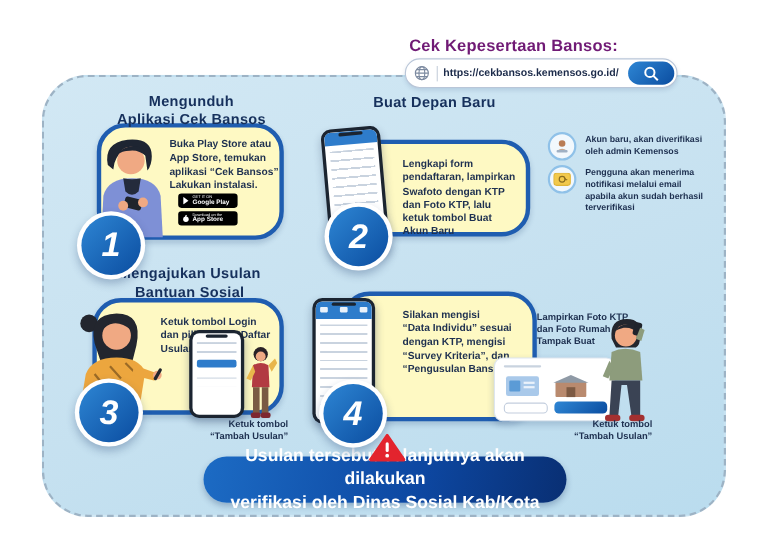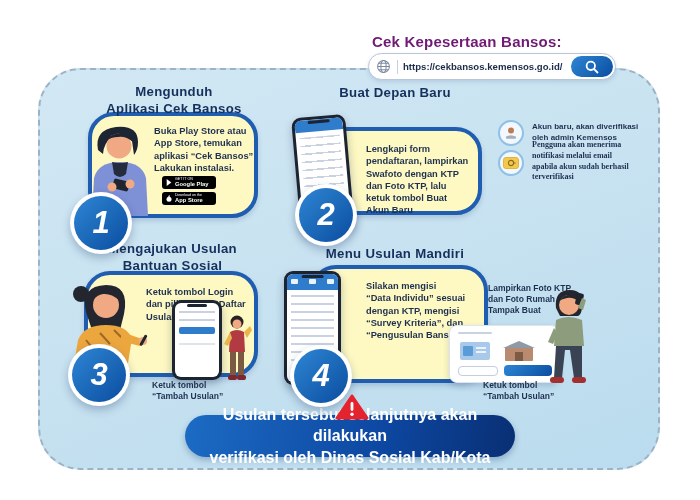--- a/index.html
+++ b/index.html
@@ -25,21 +25,21 @@
   .search-btn{position:absolute;right:2px;top:2px;bottom:2px;width:42px;border-radius:12px;
               background:linear-gradient(135deg,#2e86d4,#0b4da0);display:flex;align-items:center;
               justify-content:center;}
 
   
   .step-title{font-size:13.2px;font-weight:800;color:#16305c;text-align:center;
               line-height:1.25;letter-spacing:.3px;z-index:2;}
   .card{background:#fef9c3;border:4px solid #1f5db0;border-radius:26px;box-sizing:border-box;
         z-index:1;box-shadow:0 3px 5px rgba(30,60,110,.18);}
   .body-text{font-size:9.3px;font-weight:600;color:#1e3050;line-height:1.32;z-index:2;}
-  .caption{font-size:8.5px;font-weight:700;color:#1e3050;text-align:left;line-height:1.3;z-index:2;}
+  .caption{font-size:8.5px;font-weight:700;color:#1e3050;text-align:right;line-height:1.3;z-index:2;}
 
   
   .num{width:62px;height:62px;background:#fff;border-radius:50%;z-index:3;
        box-shadow:0 4px 8px rgba(30,60,110,.3);}
   .num-inner{position:absolute;inset:4px;border-radius:50%;
              background:linear-gradient(135deg,#2e86d4,#0b4da0);color:#fff;display:flex;
              align-items:center;justify-content:center;font-size:31px;font-weight:800;
              font-style:italic;}
 
   
@@ -186,21 +186,21 @@
   </div>
   <div class="abs note-text pre" style="left:532px;top:122px;width:150px;">Akun baru, akan diverifikasi
 oleh admin Kemensos</div>
   <div class="abs note-icon" style="left:498px;top:150px;">
     <svg width="16" height="12" viewBox="0 0 16 12">
       <rect x="0.5" y="0.5" width="15" height="11" rx="2.5" fill="#f2c94c" stroke="#dfb53a"></rect>
       <circle cx="8" cy="6" r="2.6" fill="none" stroke="#8a6d1f" stroke-width="1.1"></circle>
       <path d="M10.6 5 q1 2.2 2 1" stroke="#8a6d1f" stroke-width="1" fill="none"></path>
     </svg>
   </div>
-  <div class="abs note-text pre" style="left:532px;top:140px;width:155px;font-family:Liberation Serif, serif;">Pengguna akan menerima
+  <div class="abs note-text pre" style="left:532px;top:152px;width:155px;">Pengguna akan menerima
 notifikasi melalui email
 apabila akun sudah berhasil
 terverifikasi</div>
 
   <div class="abs step-title pre" style="left:80px;top:241px;width:185px;">Mengajukan Usulan
 Bantuan Sosial</div>
   <div class="abs card" style="left:84px;top:271px;width:174px;height:106px;">
     <div class="abs body-text pre" style="left:58px;top:11px;width:112px;">Ketuk tombol Login
 dan pilih menu “Daftar
 Usulan”</div>
@@ -234,21 +234,20 @@
     <rect x="16" y="38" width="6" height="24" fill="#7a5a43"></rect>
     <rect x="6" y="61" width="9" height="5" rx="2" fill="#7d2730"></rect>
     <rect x="15" y="61" width="9" height="5" rx="2" fill="#7d2730"></rect>
   </svg>
   <div class="abs num" style="left:68px;top:344px;">
     <div class="num-inner">3</div>
   </div>
   <div class="abs caption pre" style="left:152px;top:380px;width:110px;">Ketuk tombol
 “Tambah Usulan”</div>
 
-  <div class="abs step-title" style="left:300px;top:246px;width:190px;">Menu Usulan Mandiri</div>
   <div class="abs card" style="left:310px;top:265px;width:178px;height:118px;">
     <div class="abs body-text pre" style="left:52px;top:11px;width:120px;">Silakan mengisi
 “Data Individu” sesuai
 dengan KTP, mengisi
 “Survey Kriteria”, dan
 “Pengusulan Bansos”</div>
   </div>
   <div class="abs phone" style="left:284px;top:271px;width:57px;height:114px;">
     <div class="screen">
       <div class="p-head" style="height:16px;"></div>

